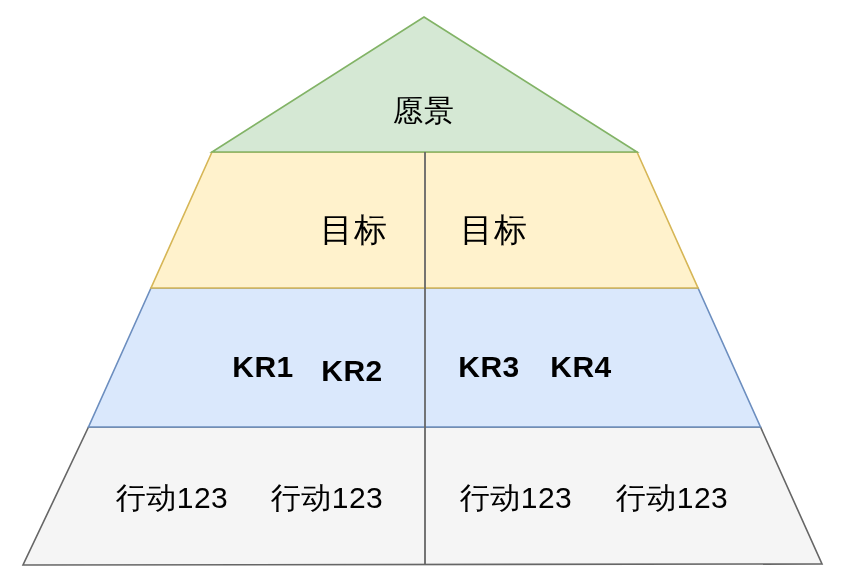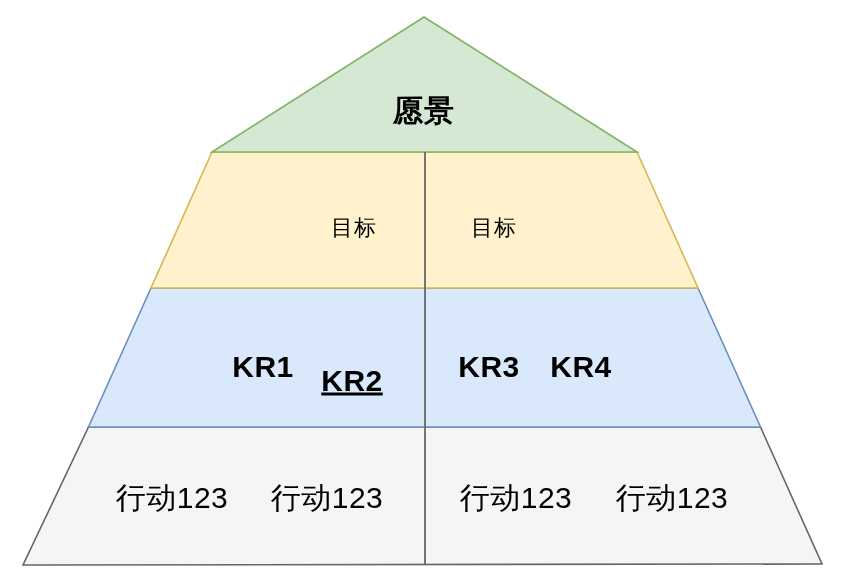--- a/index.html
+++ b/index.html
@@ -30,28 +30,27 @@
     position: absolute;
     white-space: nowrap;
     color: #000000;
     text-align: center;
     transform: translate(-50%, -50%);
     line-height: 1.1;
     font-family: "Liberation Sans", "DejaVu Sans", sans-serif;
   }
   .lbl-vision {
     font-size: 30px;
-    font-weight: 700;
+    font-weight: 400;
     letter-spacing: 1px;
   }
   .lbl-objective {
-    font-size: 22px;
+    font-size: 33px;
     font-weight: 400;
     letter-spacing: 1px;
-    font-family: Liberation Mono, monospace;
   }
   .lbl-kr {
     font-size: 30px;
     font-weight: bold;
     letter-spacing: 0.5px;
   }
   .lbl-action {
     font-size: 30px;
     font-weight: 400;
     letter-spacing: 0.5px;
@@ -74,21 +73,21 @@
 
     <line x1="425" y1="152" x2="425" y2="565" stroke="#666666" stroke-width="1.8"></line>
   </svg>
 
   <div class="tier-label lbl-vision" style="left:424px; top:110px;">愿景</div>
 
   <div class="tier-label lbl-objective" style="left:354px; top:230px;">目标</div>
   <div class="tier-label lbl-objective" style="left:494px; top:230px;">目标</div>
 
   <div class="tier-label lbl-kr" style="left:263px; top:366px;">KR1</div>
-  <div class="tier-label lbl-kr" style="left:352px; top:380px;text-decoration:underline;">KR2</div>
+  <div class="tier-label lbl-kr" style="left:352px; top:370px;">KR2</div>
   <div class="tier-label lbl-kr" style="left:489px; top:366px;">KR3</div>
   <div class="tier-label lbl-kr" style="left:581px; top:366px;text-align:right;">KR4</div>
 
   <div class="tier-label lbl-action" style="left:172px; top:497px;">行动123</div>
   <div class="tier-label lbl-action" style="left:327px; top:497px;">行动123</div>
   <div class="tier-label lbl-action" style="left:516px; top:497px;">行动123</div>
   <div class="tier-label lbl-action" style="left:672px; top:497px;">行动123</div>
 
 </div>
 

